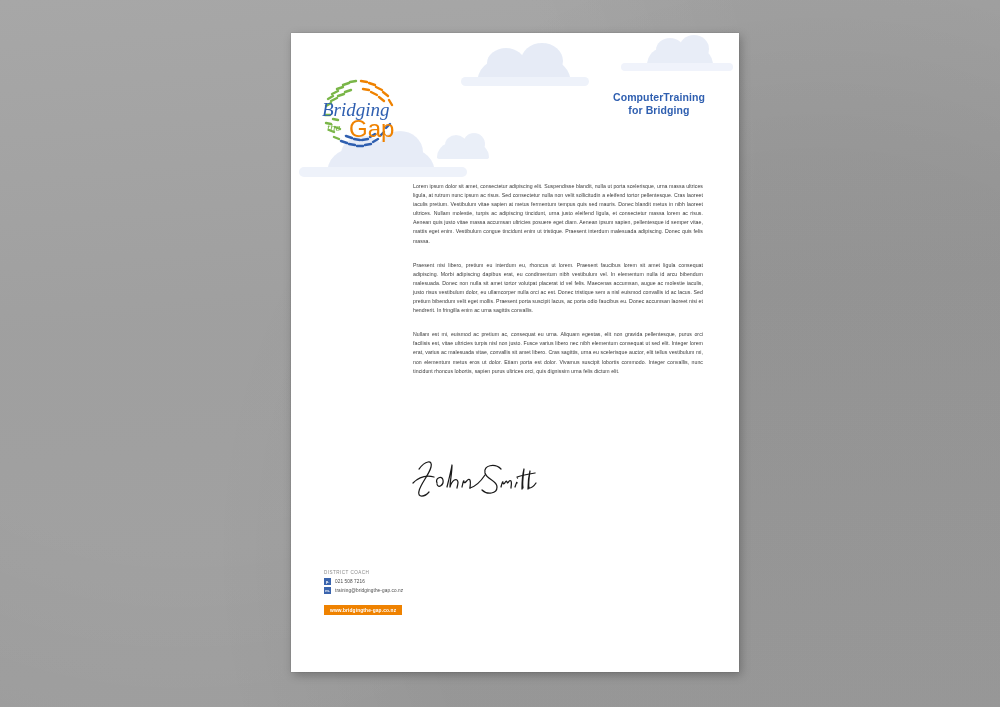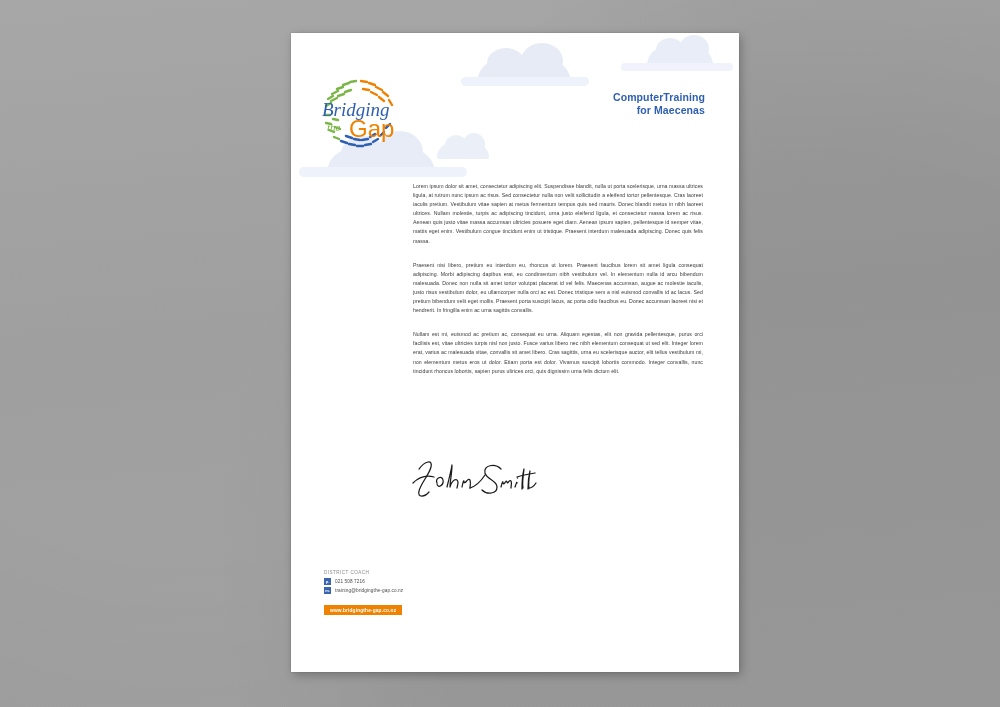--- a/index.html
+++ b/index.html
@@ -89,21 +89,21 @@
     width: 92px;
     height: 92px;
   }
   #logo svg { display: block; }
 
   
   #tagline {
     position: absolute;
     right: 34px;
     top: 58px;
-    text-align: right;
+    text-align: center;
     color: #2f5fb0;
     font-size: 10.5px;
     line-height: 13px;
     letter-spacing: 0.1px;
     font-weight: 600;
   }
 
   
   #letter-body {
     position: absolute;
@@ -250,21 +250,21 @@
         </g>
 
         <text x="9" y="47" font-family="'Liberation Serif', serif" font-size="19" font-style="italic" fill="#2f5fb0">Bridging</text>
         <text x="14" y="62" font-family="'Liberation Serif', serif" font-size="11" font-style="italic" fill="#7ab648">the</text>
         <text x="36" y="68" font-family="'Liberation Sans', sans-serif" font-size="24" fill="#ef8200">Gap</text>
       </svg>
     </div>
 
     <div id="tagline">
       <div>ComputerTraining</div>
-      <div>for Maecenas</div>
+      <div>for Bridging</div>
     </div>
   </div>
 
   <div id="letter-body">
     <p>Lorem ipsum dolor sit amet, consectetur adipiscing elit. Suspendisse blandit, nulla ut porta scelerisque, urna massa ultrices ligula, at rutrum nunc ipsum ac risus. Sed consectetur nulla non velit sollicitudin a eleifend tortor pellentesque. Cras laoreet iaculis pretium. Vestibulum vitae sapien at metus fermentum tempus quis sed mauris. Donec blandit metus in nibh laoreet ultrices. Nullam molestie, turpis ac adipiscing tincidunt, urna justo eleifend ligula, et consectetur massa lorem ac risus. Aenean quis justo vitae massa accumsan ultricies posuere eget diam. Aenean ipsum sapien, pellentesque id semper vitae, mattis eget enim. Vestibulum congue tincidunt enim ut tristique. Praesent interdum malesuada adipiscing. Donec quis felis massa.</p>
     <p>Praesent nisi libero, pretium eu interdum eu, rhoncus ut lorem. Praesent faucibus lorem sit amet ligula consequat adipiscing. Morbi adipiscing dapibus erat, eu condimentum nibh vestibulum vel. In elementum nulla id arcu bibendum malesuada. Donec non nulla sit amet tortor volutpat placerat id vel felis. Maecenas accumsan, augue ac molestie iaculis, justo risus vestibulum dolor, eu ullamcorper nulla orci ac est. Donec tristique sem a nisl euismod convallis id ac lacus. Sed pretium bibendum velit eget mollis. Praesent porta suscipit lacus, ac porta odio faucibus eu. Donec accumsan laoreet nisi et hendrerit. In fringilla enim ac urna sagittis convallis.</p>
     <p>Nullam est mi, euismod ac pretium ac, consequat eu urna. Aliquam egestas, elit non gravida pellentesque, purus orci facilisis est, vitae ultricies turpis nisl non justo. Fusce varius libero nec nibh elementum consequat ut sed elit. Integer lorem erat, varius ac malesuada vitae, convallis sit amet libero. Cras sagittis, urna eu scelerisque auctor, elit tellus vestibulum mi, non elementum metus eros ut dolor. Etiam porta est dolor. Vivamus suscipit lobortis commodo. Integer convallis, nunc tincidunt rhoncus lobortis, sapien purus ultrices orci, quis dignissim urna felis dictum elit.</p>
   </div>
 
   <div id="signature">

